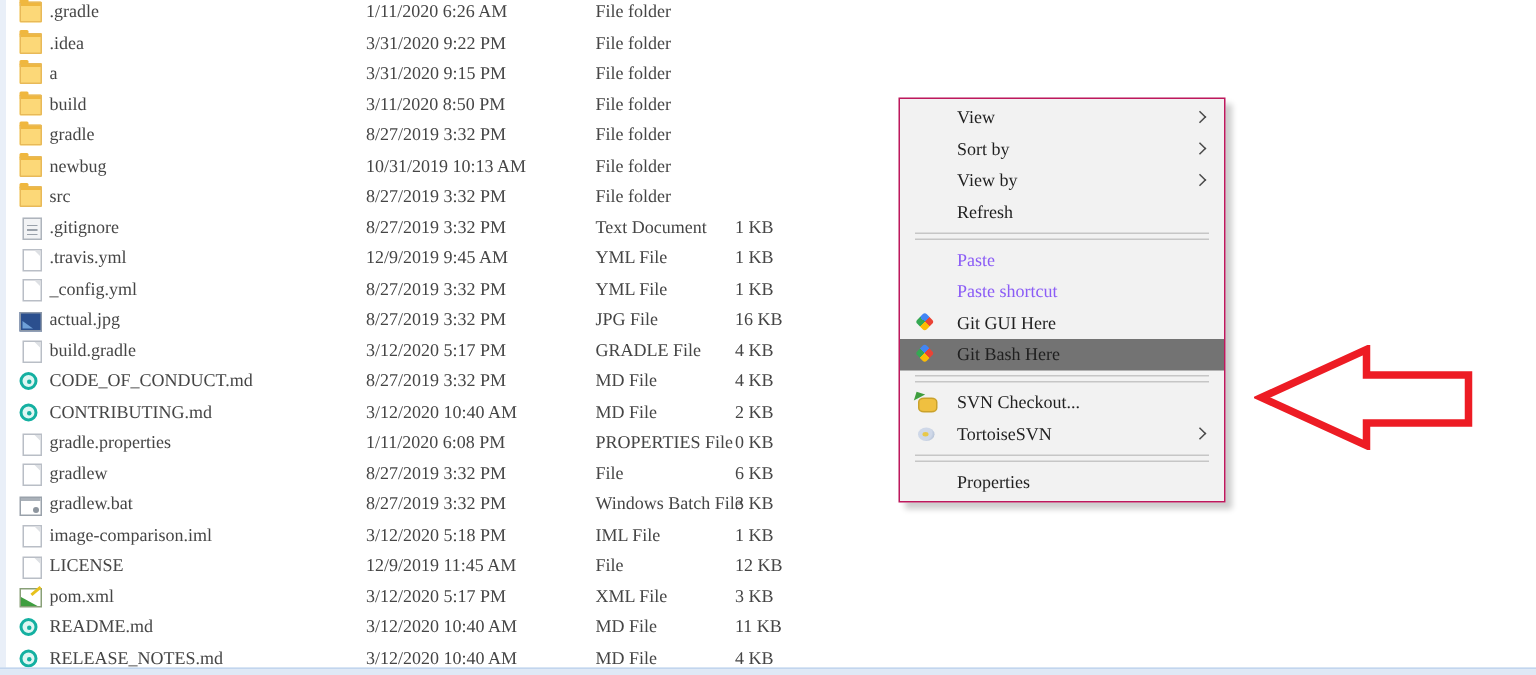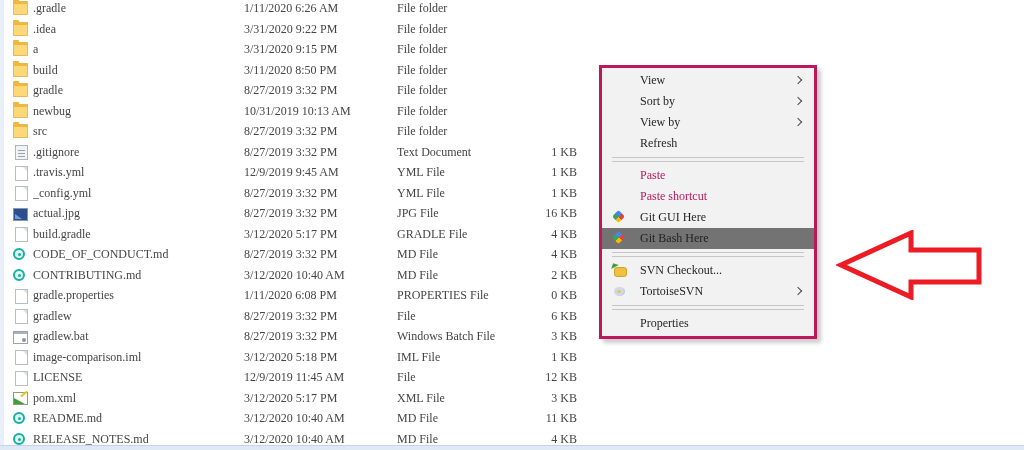--- a/index.html
+++ b/index.html
@@ -6,21 +6,21 @@
   #screen{position:relative;width:1024px;height:450px;background:#ffffff;overflow:hidden;
           font-family:Liberation Serif, serif;color:#454545;}
 
   
   #file-list{position:absolute;left:0;top:-2px;width:600px;}
   .frow{position:relative;height:20.5px;font-size:12px;}
   .frow span{position:absolute;top:50%;transform:translateY(-50%);white-space:nowrap;}
   .fname{left:33px;}
   .fdate{left:244px;}
   .ftype{left:397px;}
-  .fsize{left:490px;width:87px;text-align:right;}
+  .fsize{left:490px;width:87px;text-align:left;}
   .ficon{position:absolute;left:13px;top:50%;margin-top:-7px;width:15px;height:14px;}
 
   
   .i-folder{background:linear-gradient(180deg,#efb73f 0 3px,#fcd878 3px);border-radius:1px;box-shadow:inset 0 0 0 1px #e8b958;}
   .i-folder::before{content:"";position:absolute;left:0;top:-2px;width:6px;height:3px;background:#efb73f;border-radius:1px 1px 0 0;}
   
   .i-file{left:15px !important;width:11px;height:13px;margin-top:-6.5px !important;background:#fff;border:1px solid #b9bec6;}
   .i-file::before{content:"";position:absolute;right:0;top:0;width:0;height:0;border-top:4px solid #dde0e4;border-left:4px solid transparent;}
   
   .i-text{left:15px !important;width:11px;height:13px;margin-top:-6.5px !important;background:#f2f3f5;border:1px solid #aeb4bc;}
@@ -39,25 +39,25 @@
   .i-bat::before{content:"";position:absolute;left:0;top:0;right:0;height:2px;background:#aab1b9;}
   .i-bat::after{content:"";position:absolute;right:1px;bottom:1px;width:4px;height:4px;border-radius:50%;background:#8d959e;}
   
   .i-xml{width:13px;height:11px;margin-top:-5.5px !important;background:#fff;border:1px solid #89a078;}
   .i-xml::before{content:"";position:absolute;left:0;bottom:0;width:0;height:0;
                  border-bottom:6px solid #3f9e3f;border-right:11px solid transparent;}
   .i-xml::after{content:"";position:absolute;right:-1px;top:0px;width:8px;height:2px;background:#e7c11c;transform:rotate(-40deg);}
 
   
   #context-menu{position:absolute;left:599px;top:65px;width:218px;background:#f2f2f2;
-                border:3px solid #be185d;box-shadow:4px 4px 4px rgba(0,0,0,0.2);
+                border:1px solid #be185d;box-shadow:4px 4px 4px rgba(0,0,0,0.2);
                 padding:2px 0;box-sizing:border-box;font-size:12px;color:#1f1f1f;}
   .mi{position:relative;height:21px;line-height:21px;padding-left:38px;white-space:nowrap;}
   .mi.hl{background:#737373;}
-  .mi.disabled{color:#be185d;}
+  .mi.disabled{color:#8b5cf6;}
   .msep{height:1px;background:#c6c6c6;margin:3px 10px;}
   .sub{position:absolute;right:13px;top:7px;width:5px;height:5px;
        border-top:1.5px solid #4a4a4a;border-right:1.5px solid #4a4a4a;transform:rotate(45deg);}
   .micon{position:absolute;left:12px;top:50%;}
   .icon-git{width:9px;height:9px;margin-top:-5.5px;transform:rotate(45deg);border-radius:2px;
             background:conic-gradient(#ea4335 0 25%,#fbbc05 25% 50%,#34a853 50% 75%,#4285f4 75%);}
   .icon-svn{width:11px;height:8px;margin-top:-4px;background:#f0c040;border:1px solid #caa22c;border-radius:4px/3px;}
   .icon-svn::before{content:"";position:absolute;left:-3px;top:-4px;width:0;height:0;
                     border-top:6px solid #3f9e3f;border-right:6px solid transparent;transform:rotate(18deg);}
   .icon-tortoise{width:11px;height:9px;margin-top:-4.5px;border-radius:50%;

